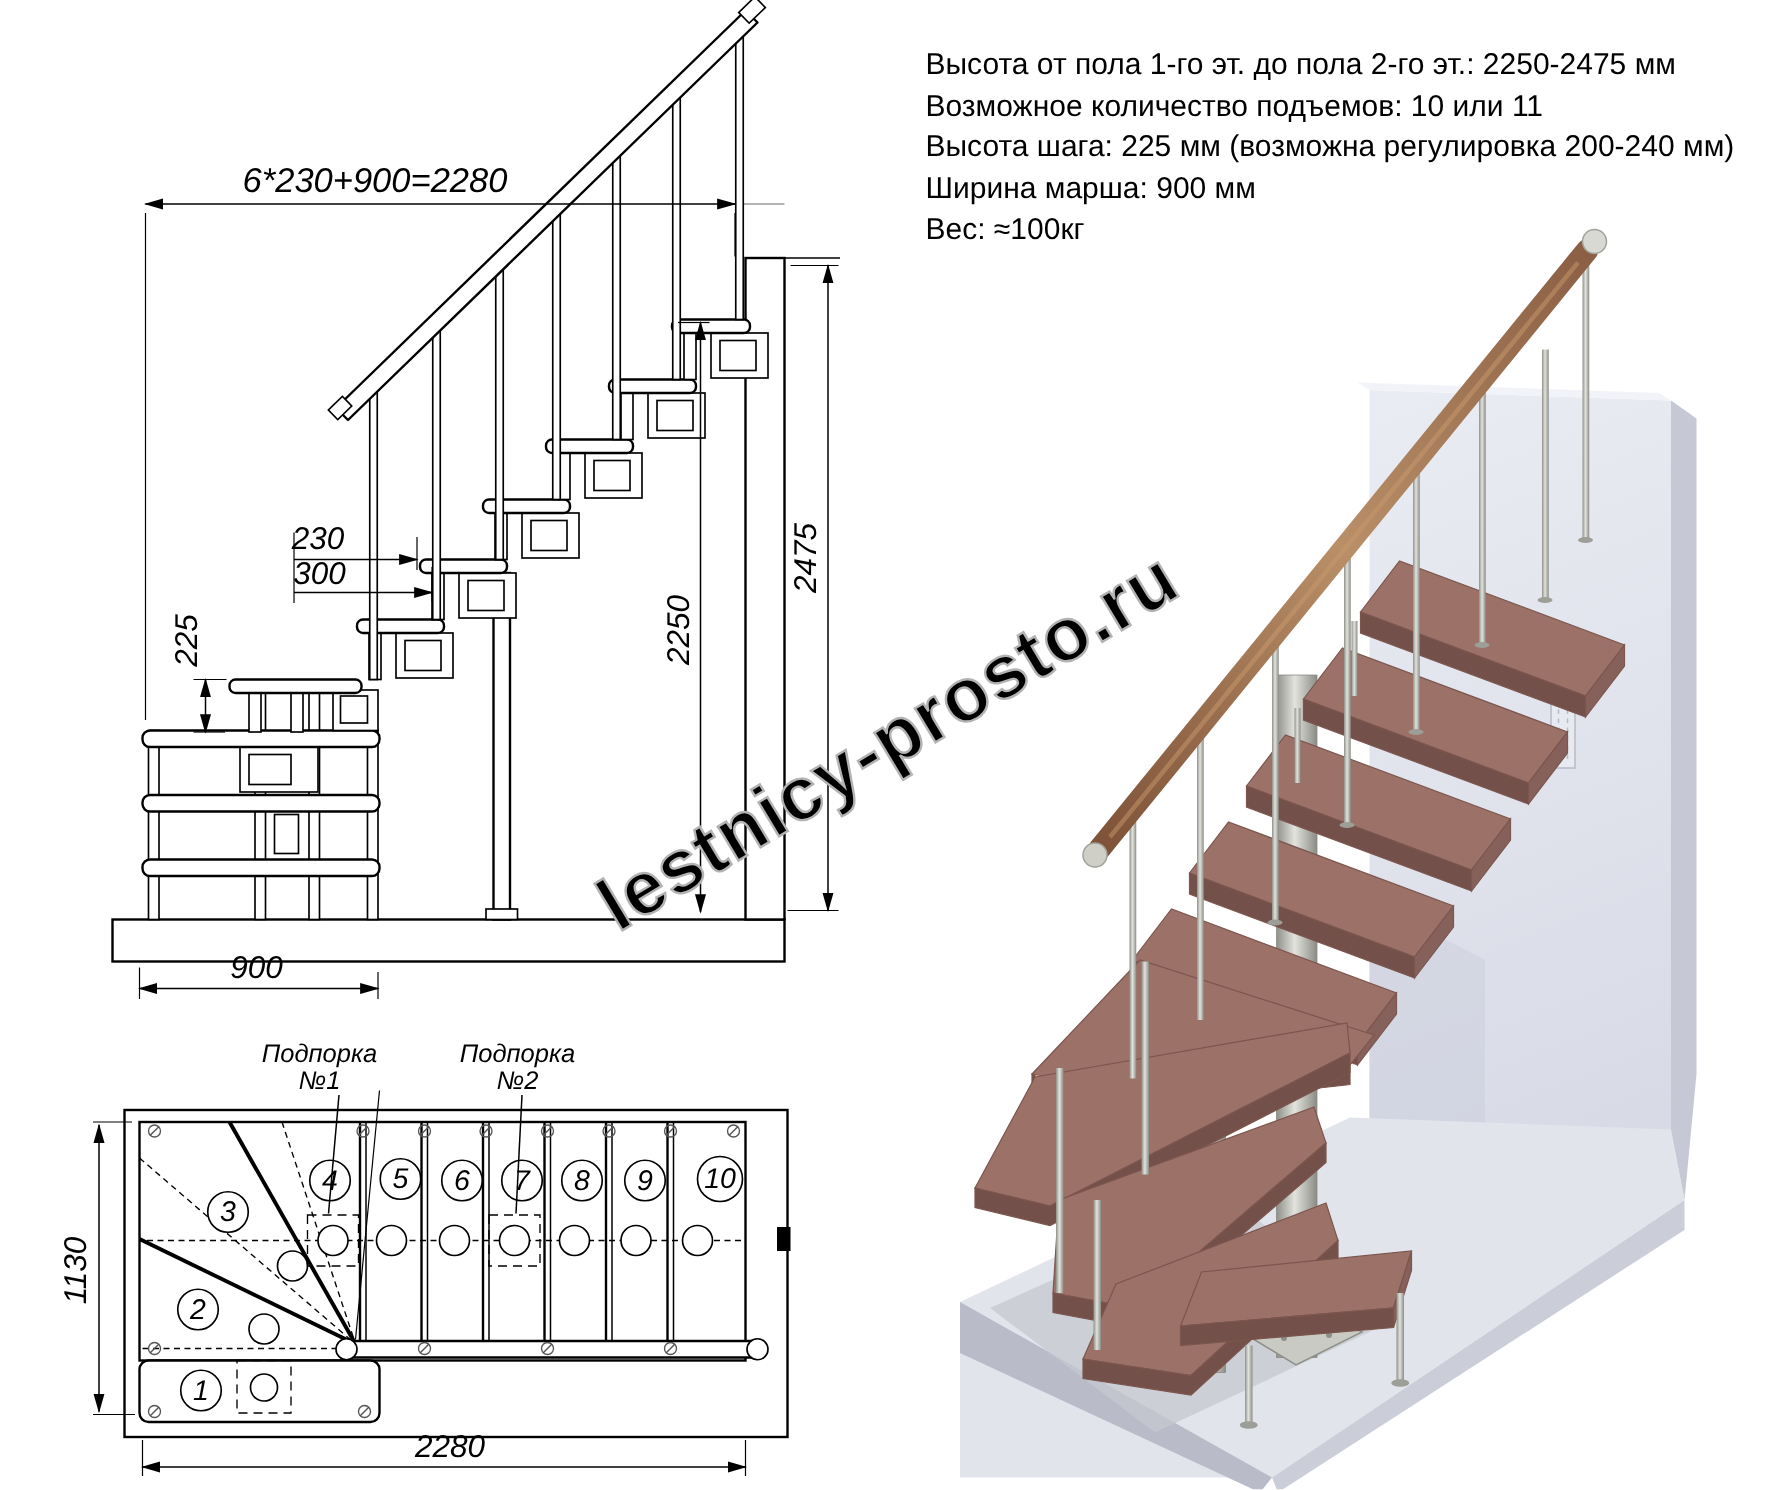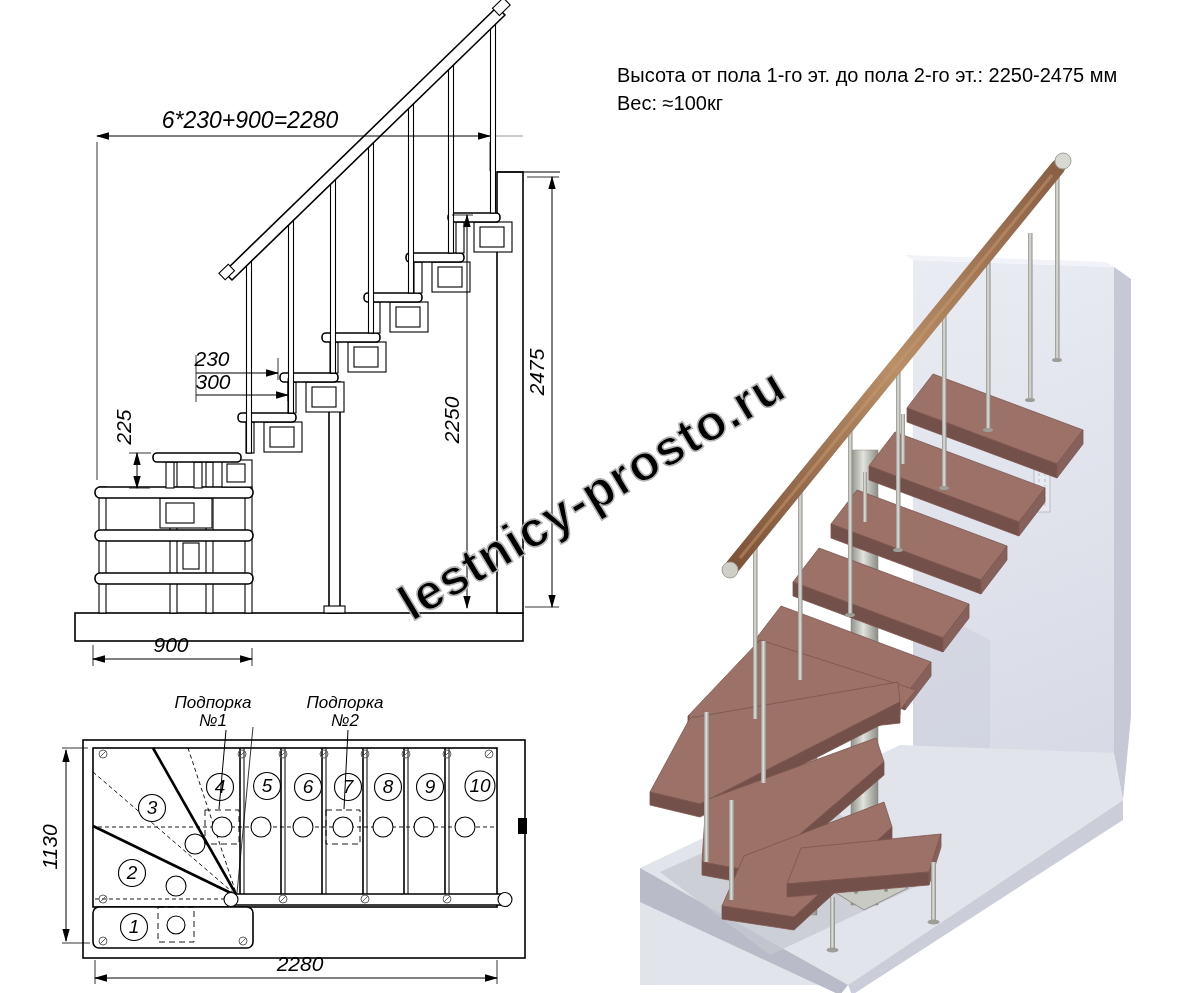--- a/index.html
+++ b/index.html
@@ -1,20 +1,20 @@
 <!DOCTYPE html>
 <html><head>
 <meta charset="utf-8">
 <style>
   html,body{margin:0;padding:0;background:#fff;}
   .page{position:relative;width:1191px;height:993px;background:#ffffff;overflow:hidden;
         font-family:"Liberation Sans",sans-serif;}
   .scene{position:absolute;left:0;top:0;}
   .specs{position:absolute;left:617px;top:30px;width:565px;color:#000;
-         font-size:20px;line-height:27.5px;font-family:"Liberation Sans",sans-serif;margin-top:32px;}
+         font-size:20px;line-height:27.5px;font-family:"Liberation Sans",sans-serif;}
   .specs div{white-space:nowrap;}
   text{font-family:"Liberation Sans",sans-serif;fill:#000;}
   .dimtxt{font-style:italic;font-size:21px;}
   .dimtxt-big{font-style:italic;font-size:23px;}
   .lbl{font-style:italic;font-size:17px;}
   .stepnum{font-style:italic;font-size:19px;}
   .ln{stroke:#000;stroke-width:1.6;fill:none;}
   .ln-thin{stroke:#000;stroke-width:1;fill:none;}
   .ln-ext{stroke:#000;stroke-width:0.8;fill:none;}
   .wh{fill:#fff;stroke:#000;stroke-width:1.6;}
@@ -443,16 +443,19 @@
       <circle cx="1063" cy="161" r="8" fill="#d9d9d3" stroke="#a2a29b"></circle>
       <circle cx="730" cy="570" r="8" fill="#cfcfc8" stroke="#a2a29b"></circle>
     </g>
   </g>
 
   <text x="412" y="622" transform="rotate(-31 412 622)" font-size="50" font-weight="bold" letter-spacing="1" fill="rgba(255,255,255,0.55)" stroke="#b3b3b3" stroke-width="1.6">lestnicy-prosto.ru</text>
 </svg>
 
 <div class="specs">
   <div>Высота от пола 1-го эт. до пола 2-го эт.: 2250-2475 мм</div>
+  <div>Возможное количество подъемов: 10 или 11</div>
+  <div>Высота шага: 225 мм (возможна регулировка 200-240 мм)</div>
+  <div>Ширина марша: 900 мм</div>
   <div>Вес: ≈100кг</div>
 </div>
 
 </div>
 
 </body></html>

